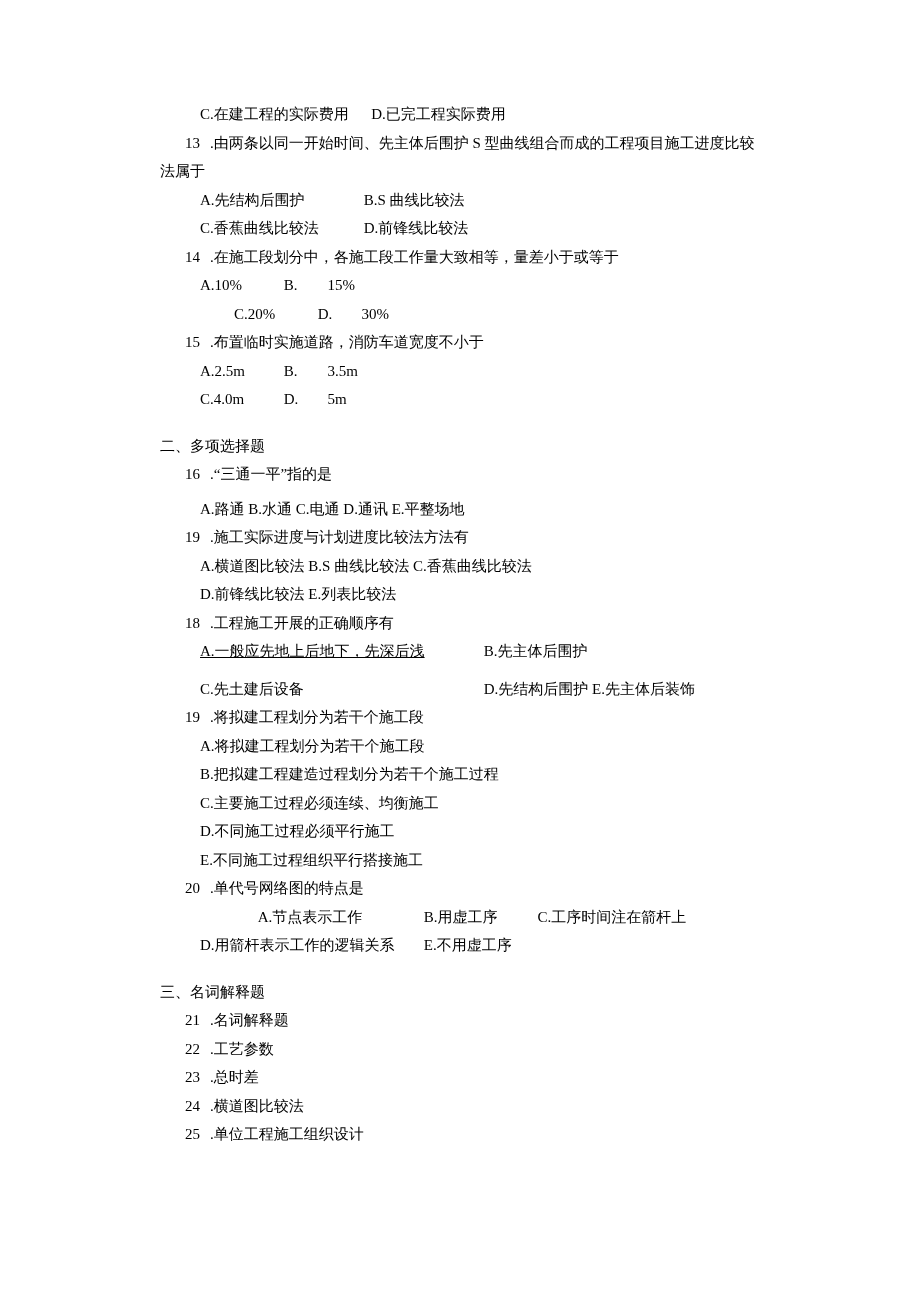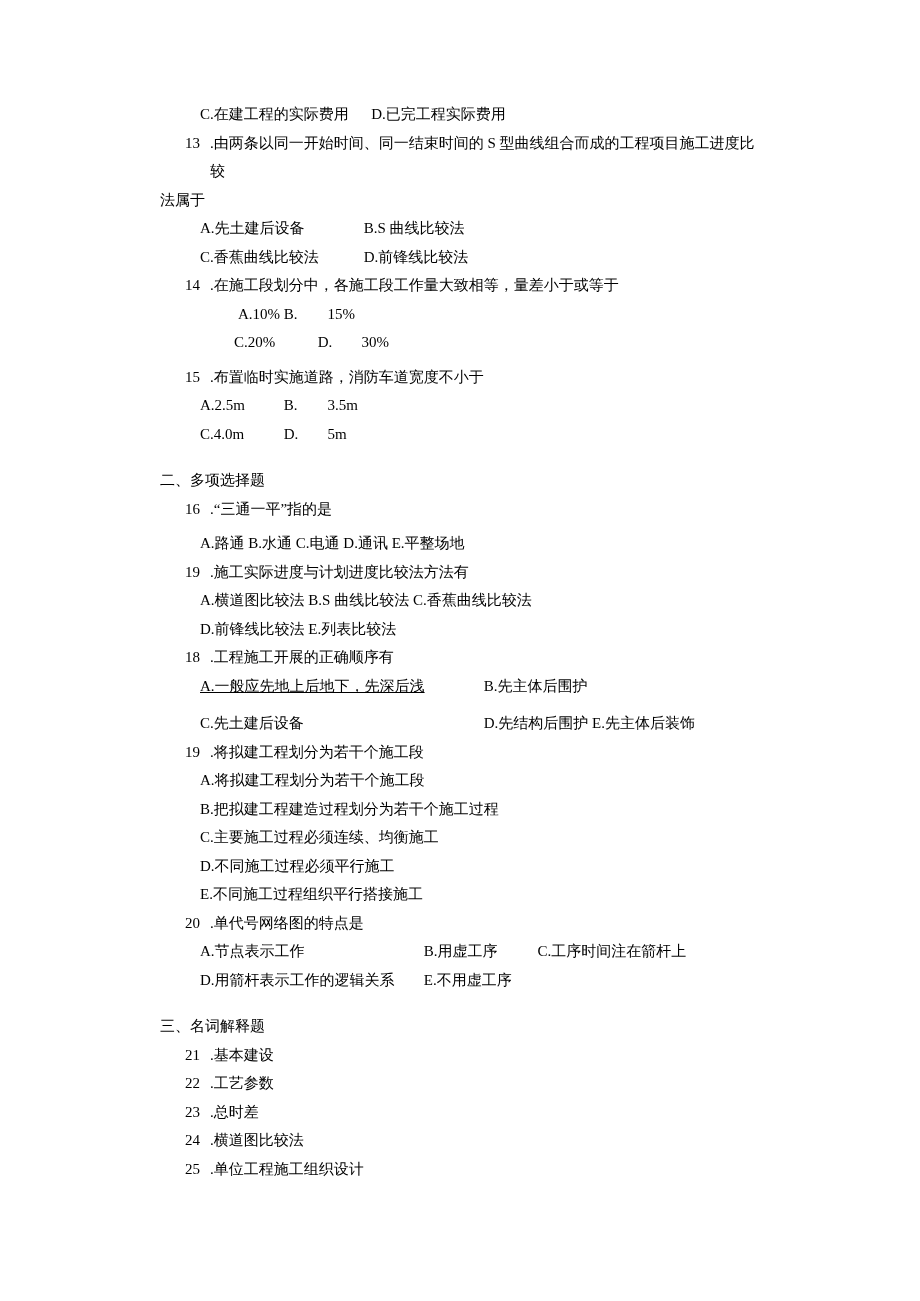--- a/index.html
+++ b/index.html
@@ -37,48 +37,48 @@
 <body>
 
 <div class="indent-opts">
   <span>C.在建工程的实际费用</span>
   &nbsp;&nbsp;&nbsp;&nbsp;
   <span>D.已完工程实际费用</span>
 </div>
 
 <div class="q-row">
   <div class="q-num">13</div>
-  <div class="q-body">.由两条以同一开始时间、同一结束时间的 S 型曲线组合而成的工程项目施工进度比较</div>
+  <div class="q-body">.由两条以同一开始时间、先主体后围护 S 型曲线组合而成的工程项目施工进度比较</div>
 </div>
 <div style="margin-left:-155px; padding-left:155px;">法属于</div>
 <div class="indent-opts">
-  <span style="display:inline-block;min-width:160px;">A.先土建后设备</span>
+  <span style="display:inline-block;min-width:160px;">A.先结构后围护</span>
   <span>B.S 曲线比较法</span>
 </div>
 <div class="indent-opts">
   <span style="display:inline-block;min-width:160px;">C.香蕉曲线比较法</span>
   <span>D.前锋线比较法</span>
 </div>
 
 <div class="q-row">
   <div class="q-num">14</div>
   <div class="q-body">.在施工段划分中，各施工段工作量大致相等，量差小于或等于</div>
 </div>
 <div class="indent-opts">
-  <span style="display:inline-block;min-width:80px;text-align:right;">A.10%</span>
+  <span style="display:inline-block;min-width:80px;">A.10%</span>
   <span style="display:inline-block;min-width:40px;">B.</span>
   <span>15%</span>
 </div>
 <div class="indent-opts">
   <span style="display:inline-block;min-width:80px;margin-left:34px;">C.20%</span>
   <span style="display:inline-block;min-width:40px;">D.</span>
   <span>30%</span>
 </div>
 
-<div class="q-row" style="margin-top:6px;align-items:center;">
+<div class="q-row" style="align-items:center;">
   <div class="q-num">15</div>
   <div class="q-body">.布置临时实施道路，消防车道宽度不小于</div>
 </div>
 <div class="indent-opts">
   <span style="display:inline-block;min-width:80px;">A.2.5m</span>
   <span style="display:inline-block;min-width:40px;">B.</span>
   <span>3.5m</span>
 </div>
 <div class="indent-opts">
   <span style="display:inline-block;min-width:80px;">C.4.0m</span>
@@ -122,34 +122,34 @@
 <div class="indent-opts">B.把拟建工程建造过程划分为若干个施工过程</div>
 <div class="indent-opts">C.主要施工过程必须连续、均衡施工</div>
 <div class="indent-opts">D.不同施工过程必须平行施工</div>
 <div class="indent-opts">E.不同施工过程组织平行搭接施工</div>
 
 <div class="q-row">
   <div class="q-num">20</div>
   <div class="q-body">.单代号网络图的特点是</div>
 </div>
 <div class="indent-opts">
-  <span style="display:inline-block;min-width:220px;">A.节点表示工作</span>
+  <span style="display:inline-block;min-width:220px;text-align:center;">A.节点表示工作</span>
   <span style="display:inline-block;min-width:110px;">B.用虚工序</span>
   <span>C.工序时间注在箭杆上</span>
 </div>
 <div class="indent-opts">
   <span style="display:inline-block;min-width:220px;">D.用箭杆表示工作的逻辑关系</span>
   <span>E.不用虚工序</span>
 </div>
 
 <div class="sec-head">三、名词解释题</div>
 
 <div class="q-row">
   <div class="q-num">21</div>
-  <div class="q-body">.基本建设</div>
+  <div class="q-body">.名词解释题</div>
 </div>
 <div class="q-row">
   <div class="q-num">22</div>
   <div class="q-body">.工艺参数</div>
 </div>
 <div class="q-row">
   <div class="q-num">23</div>
   <div class="q-body">.总时差</div>
 </div>
 <div class="q-row">

